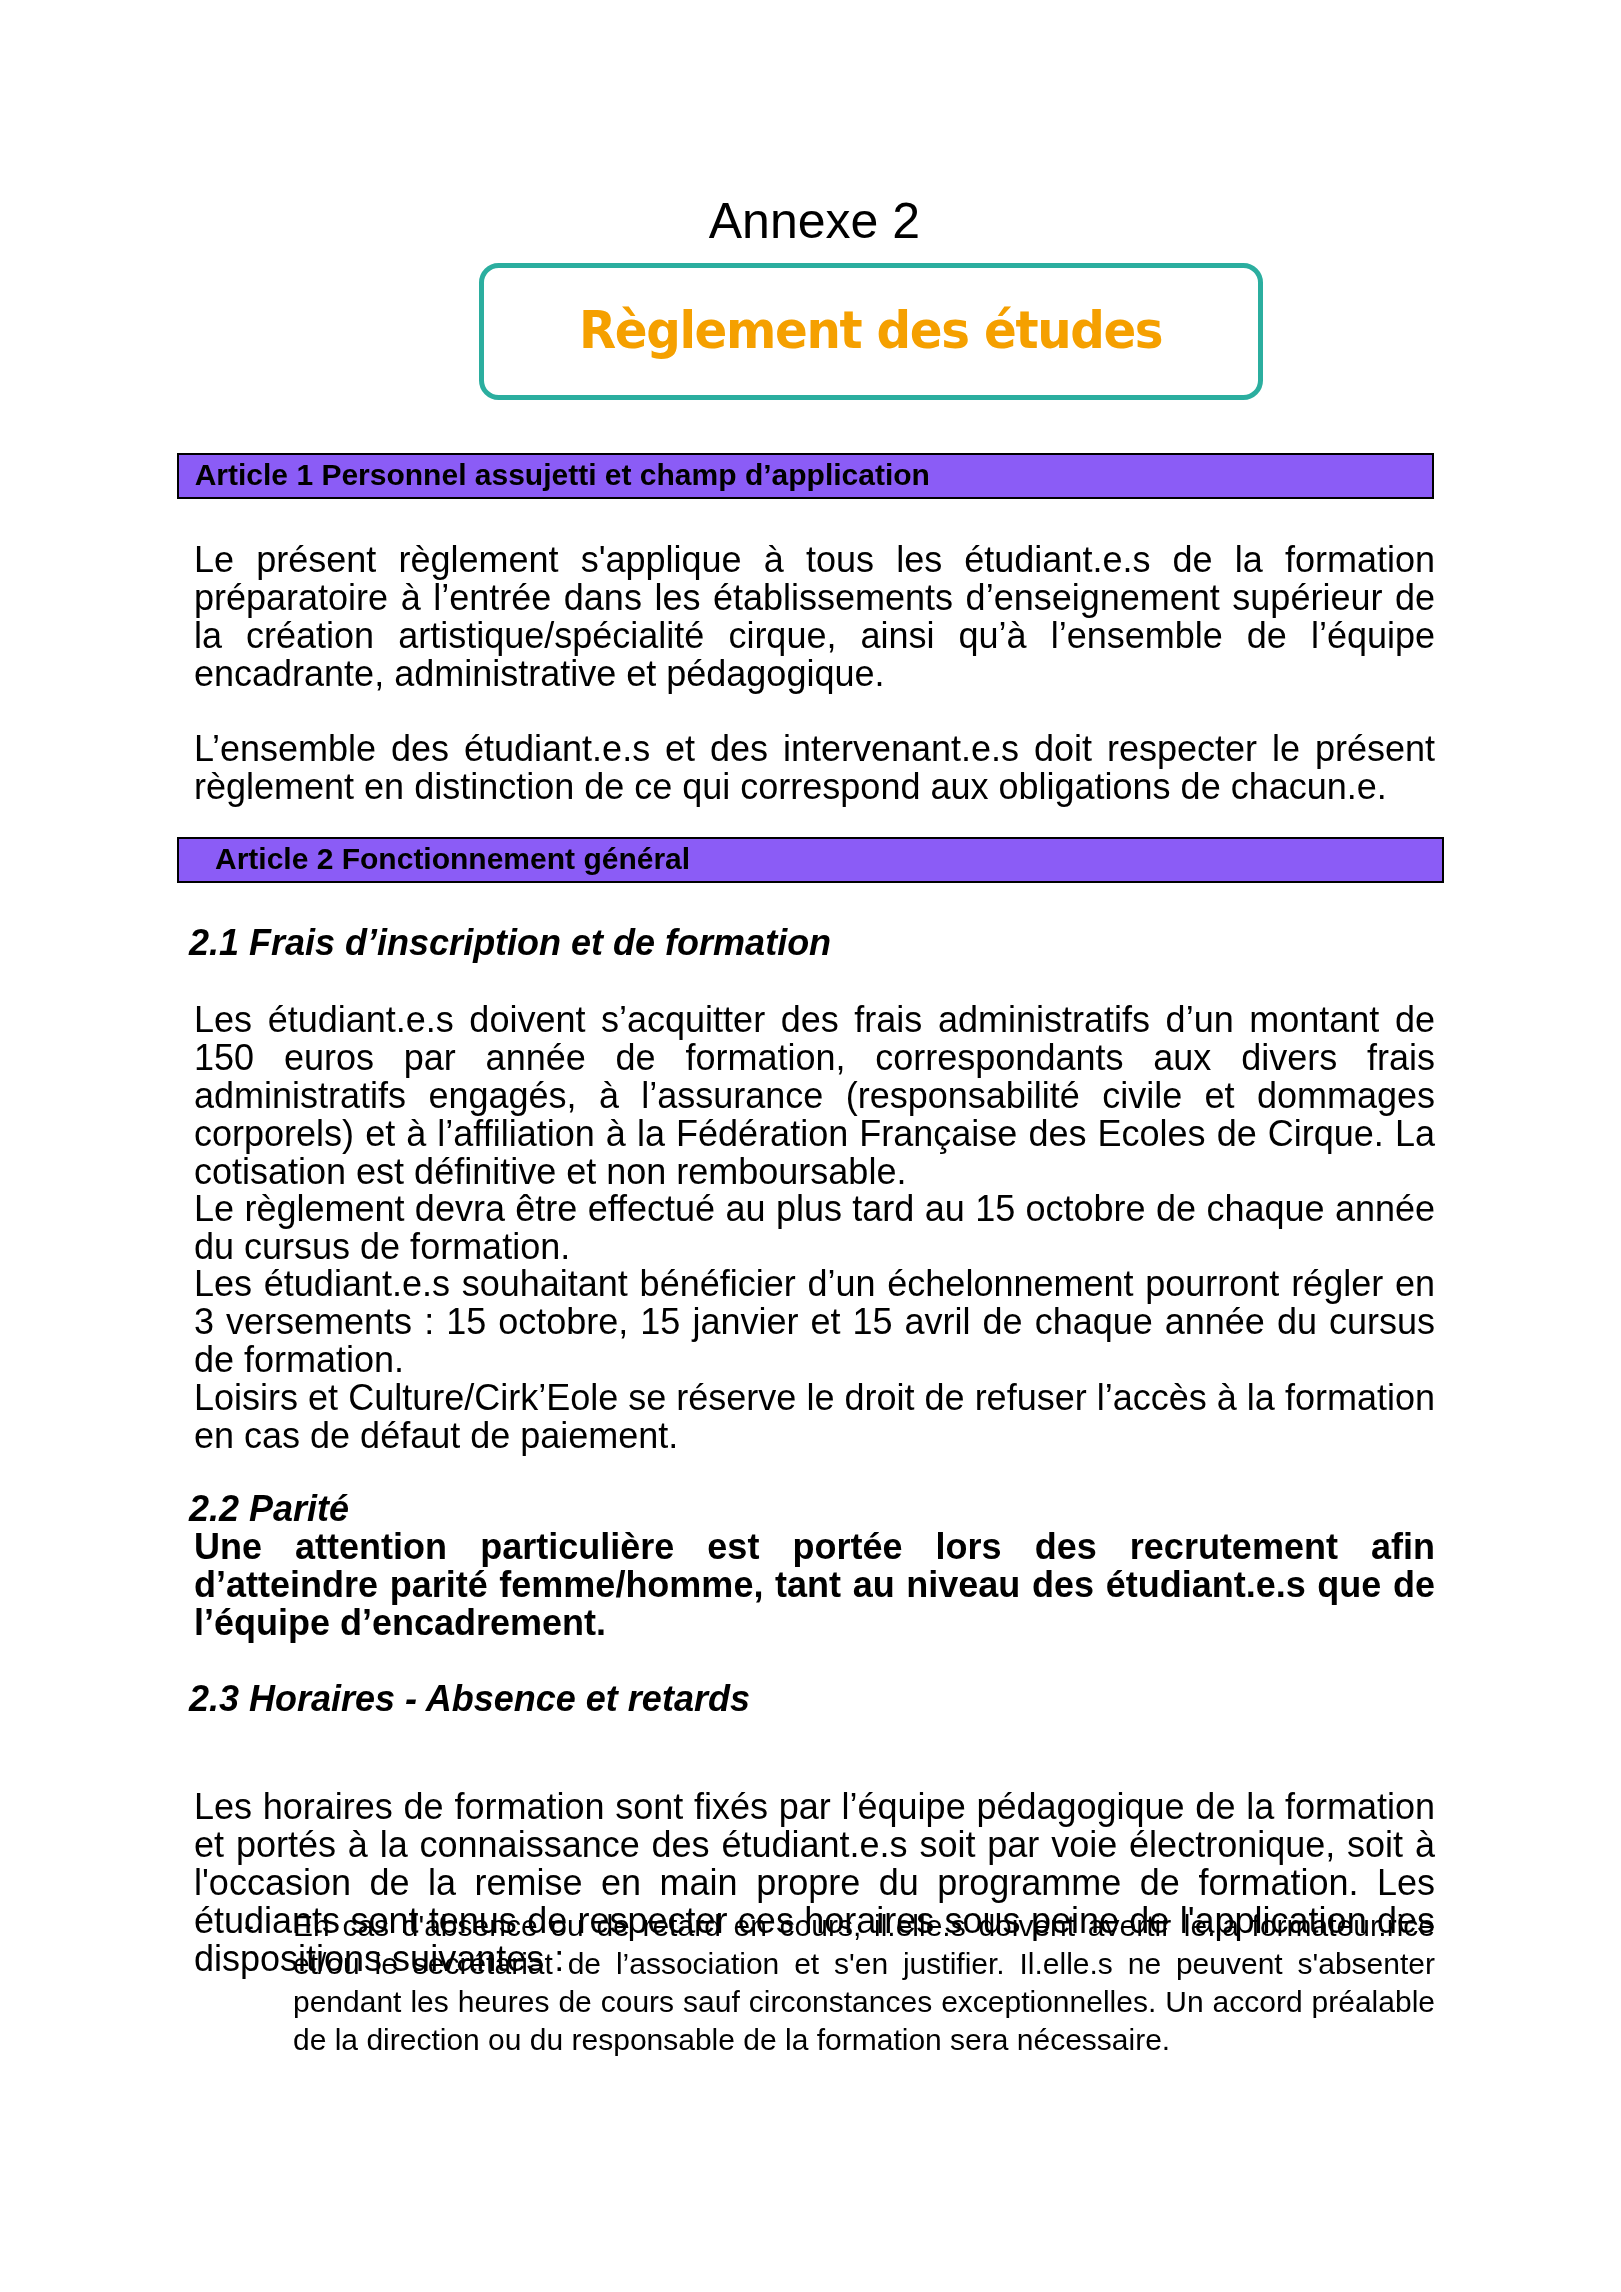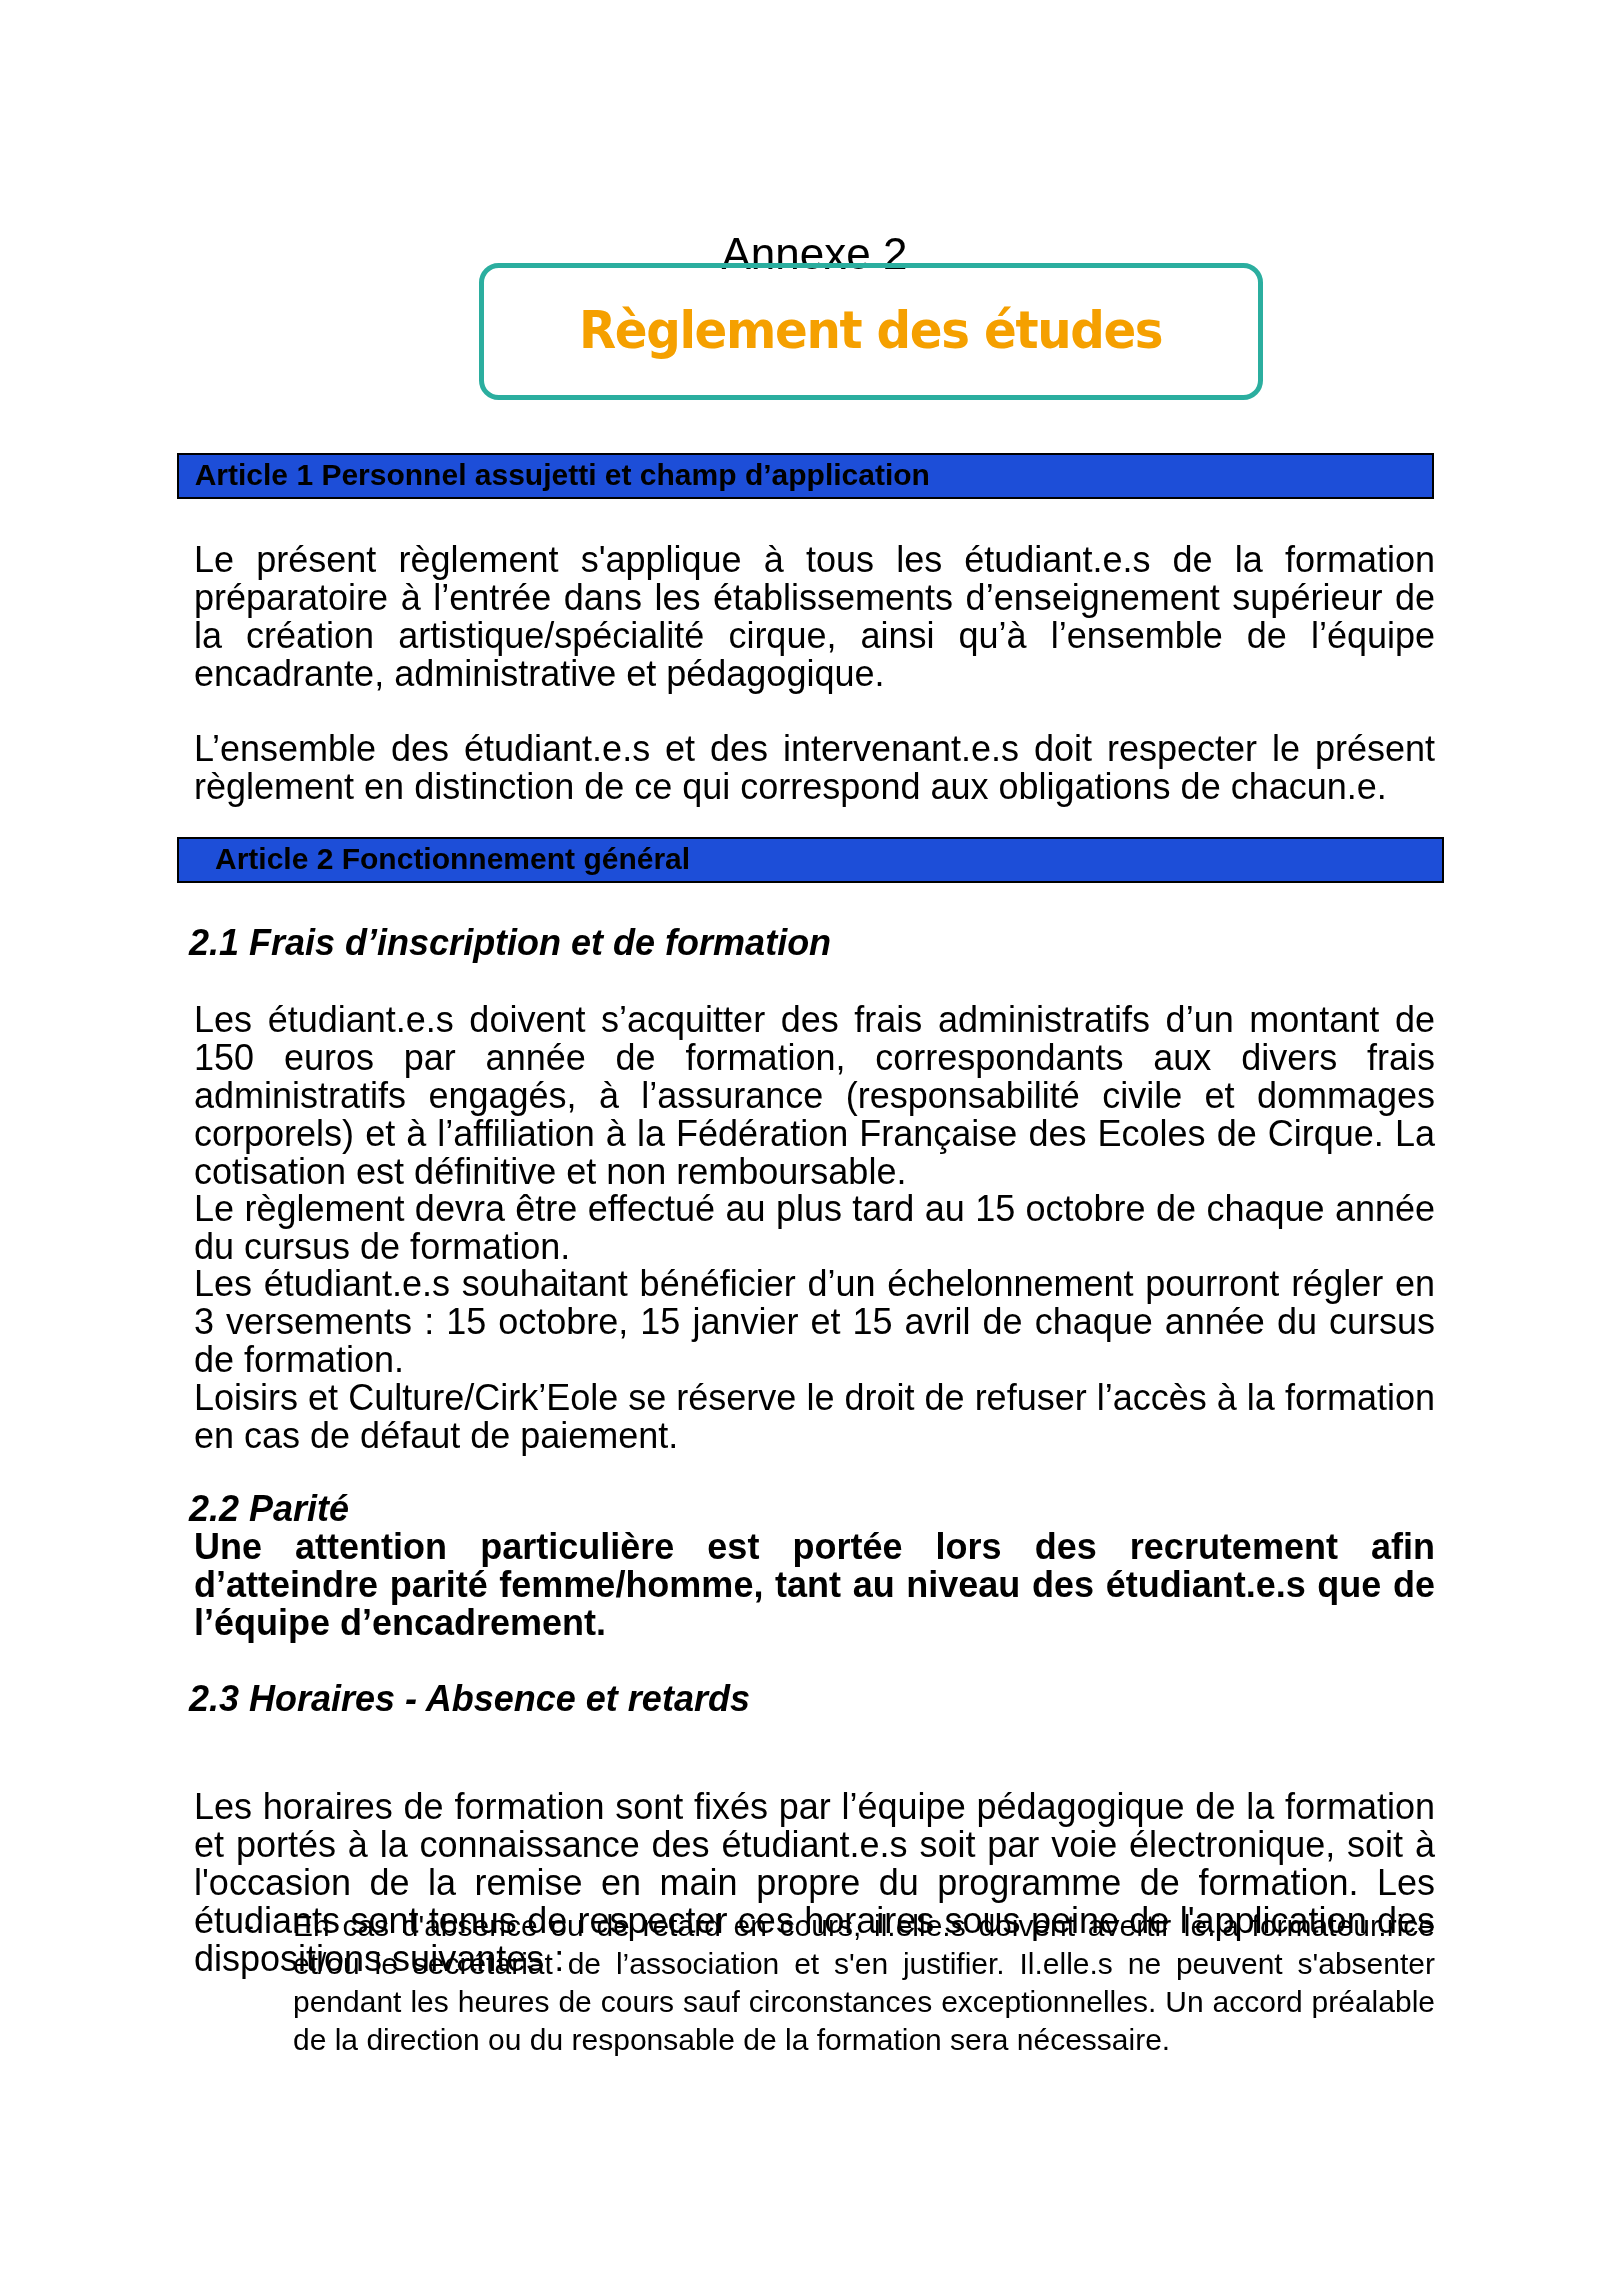--- a/index.html
+++ b/index.html
@@ -1,26 +1,26 @@
 <!DOCTYPE html>
 <html><head>
 <meta charset="utf-8">
 <style>
   html, body { margin: 0; padding: 0; background: #ffffff; }
   body { width: 1621px; height: 2293px; position: relative; overflow: hidden;
          font-family: "Liberation Sans", sans-serif; color: #000; }
   .annex { position: absolute; left: 0; width: 1621px; top: 192px; text-align: center;
-           font-size: 44px; line-height: 59px; padding-left: 7.8px; box-sizing: border-box; margin-top: 32px; }
+           font-size: 50px; line-height: 59px; padding-left: 7.8px; box-sizing: border-box; }
   .title-box { position: absolute; left: 479px; top: 263px; width: 784px; height: 137px;
                box-sizing: border-box; border: 5.9px solid #2BAE9F; border-radius: 19.6px;
                display: flex; align-items: center; justify-content: center; text-align: center; }
   .title { font-family: "DejaVu Sans", sans-serif; font-weight: bold; color: #F5A000;
            font-size: 52px; letter-spacing: -1.5px; transform: scaleX(0.93); margin-top: -3.9px; }
   .art-box { position: absolute; box-sizing: border-box; border: 2.9px solid #000; border-right-width: 2.9px;
-             border-bottom-width: 2.9px; background: #1d4ed8; height: 46px;
+             border-bottom-width: 2.9px; background: #8b5cf6; height: 46px;
              font-weight: bold; font-size: 30px; line-height: 39px; padding-left: 15.7px; }
   .art1 { left: 177px; top: 453px; width: 1257px; }
   .art2 { left: 177px; top: 837px; width: 1267px; padding-left: 36px; }
   .p { position: absolute; left: 194px; width: 1241px; font-size: 36px; line-height: 38px;
        text-align: justify; }
   .p .ln { display: block; }
   .sub { position: absolute; left: 189px; font-weight: bold; font-style: italic; font-size: 36px;
          line-height: 39px; text-align: right; }
   .bullet-list { position: absolute; left: 194px; width: 1241px; font-size: 30px; line-height: 38px; }
   .bullet { position: relative; padding-left: 99px; text-align: justify; }

